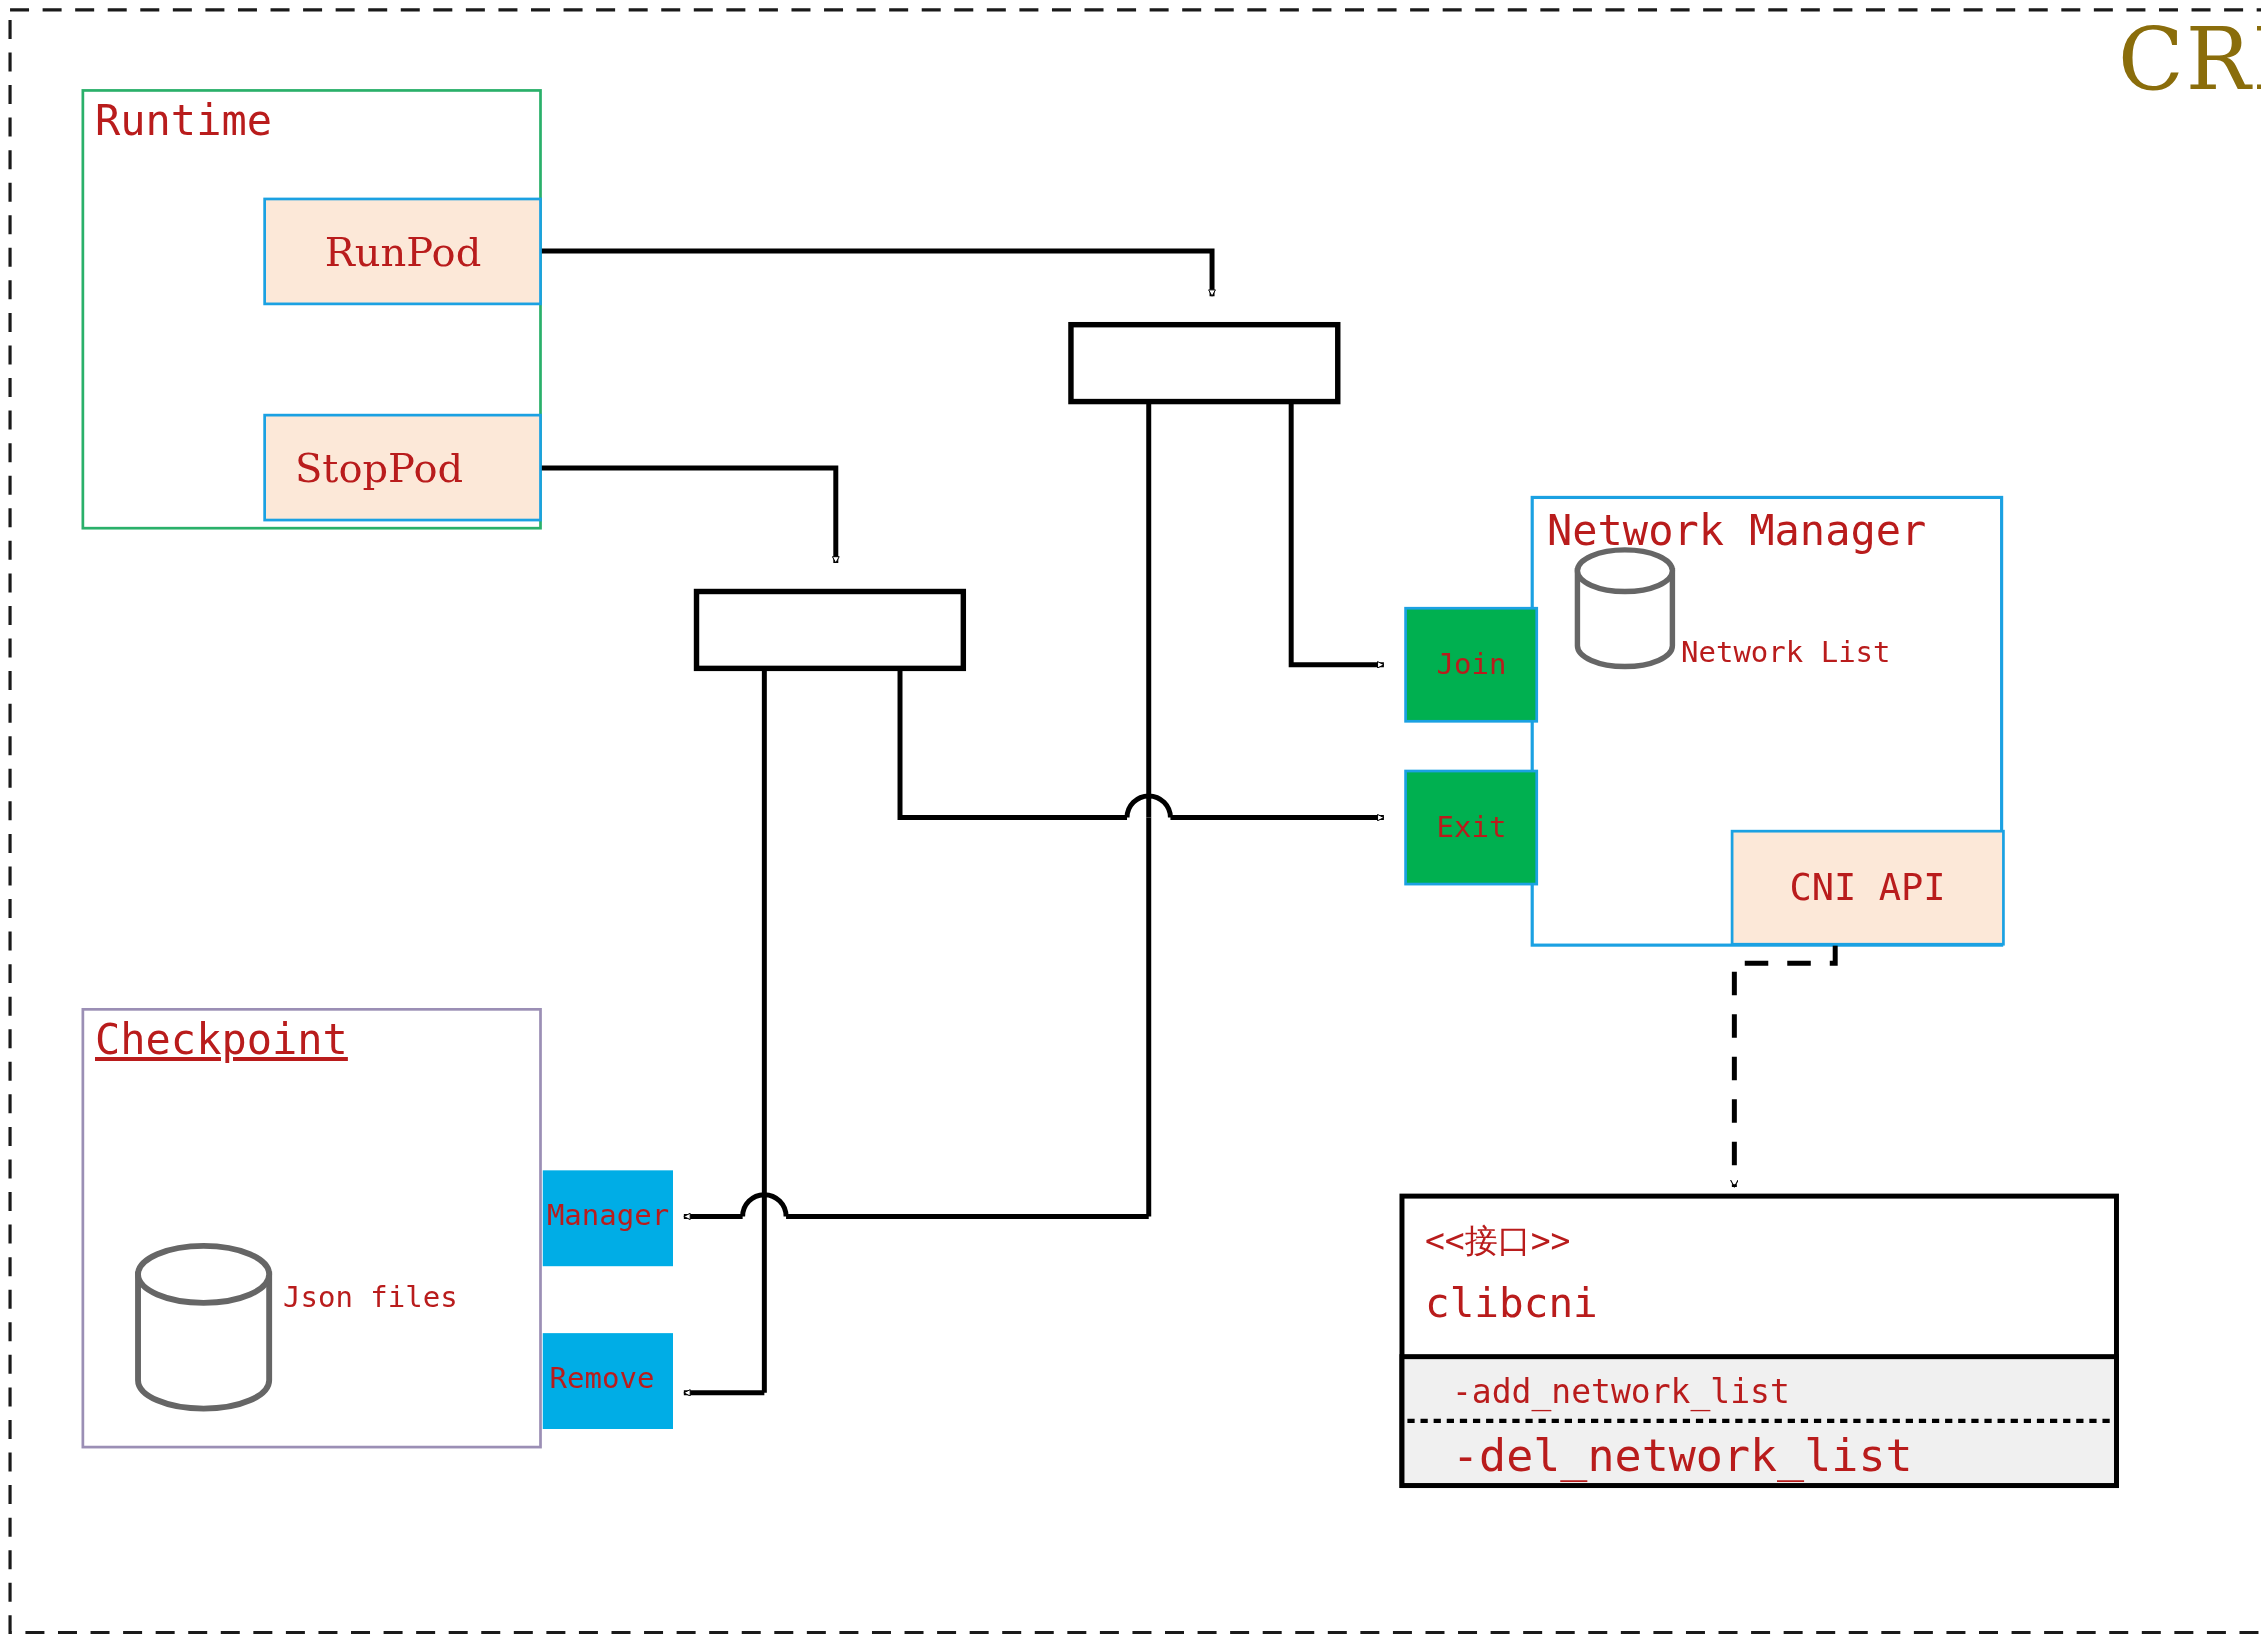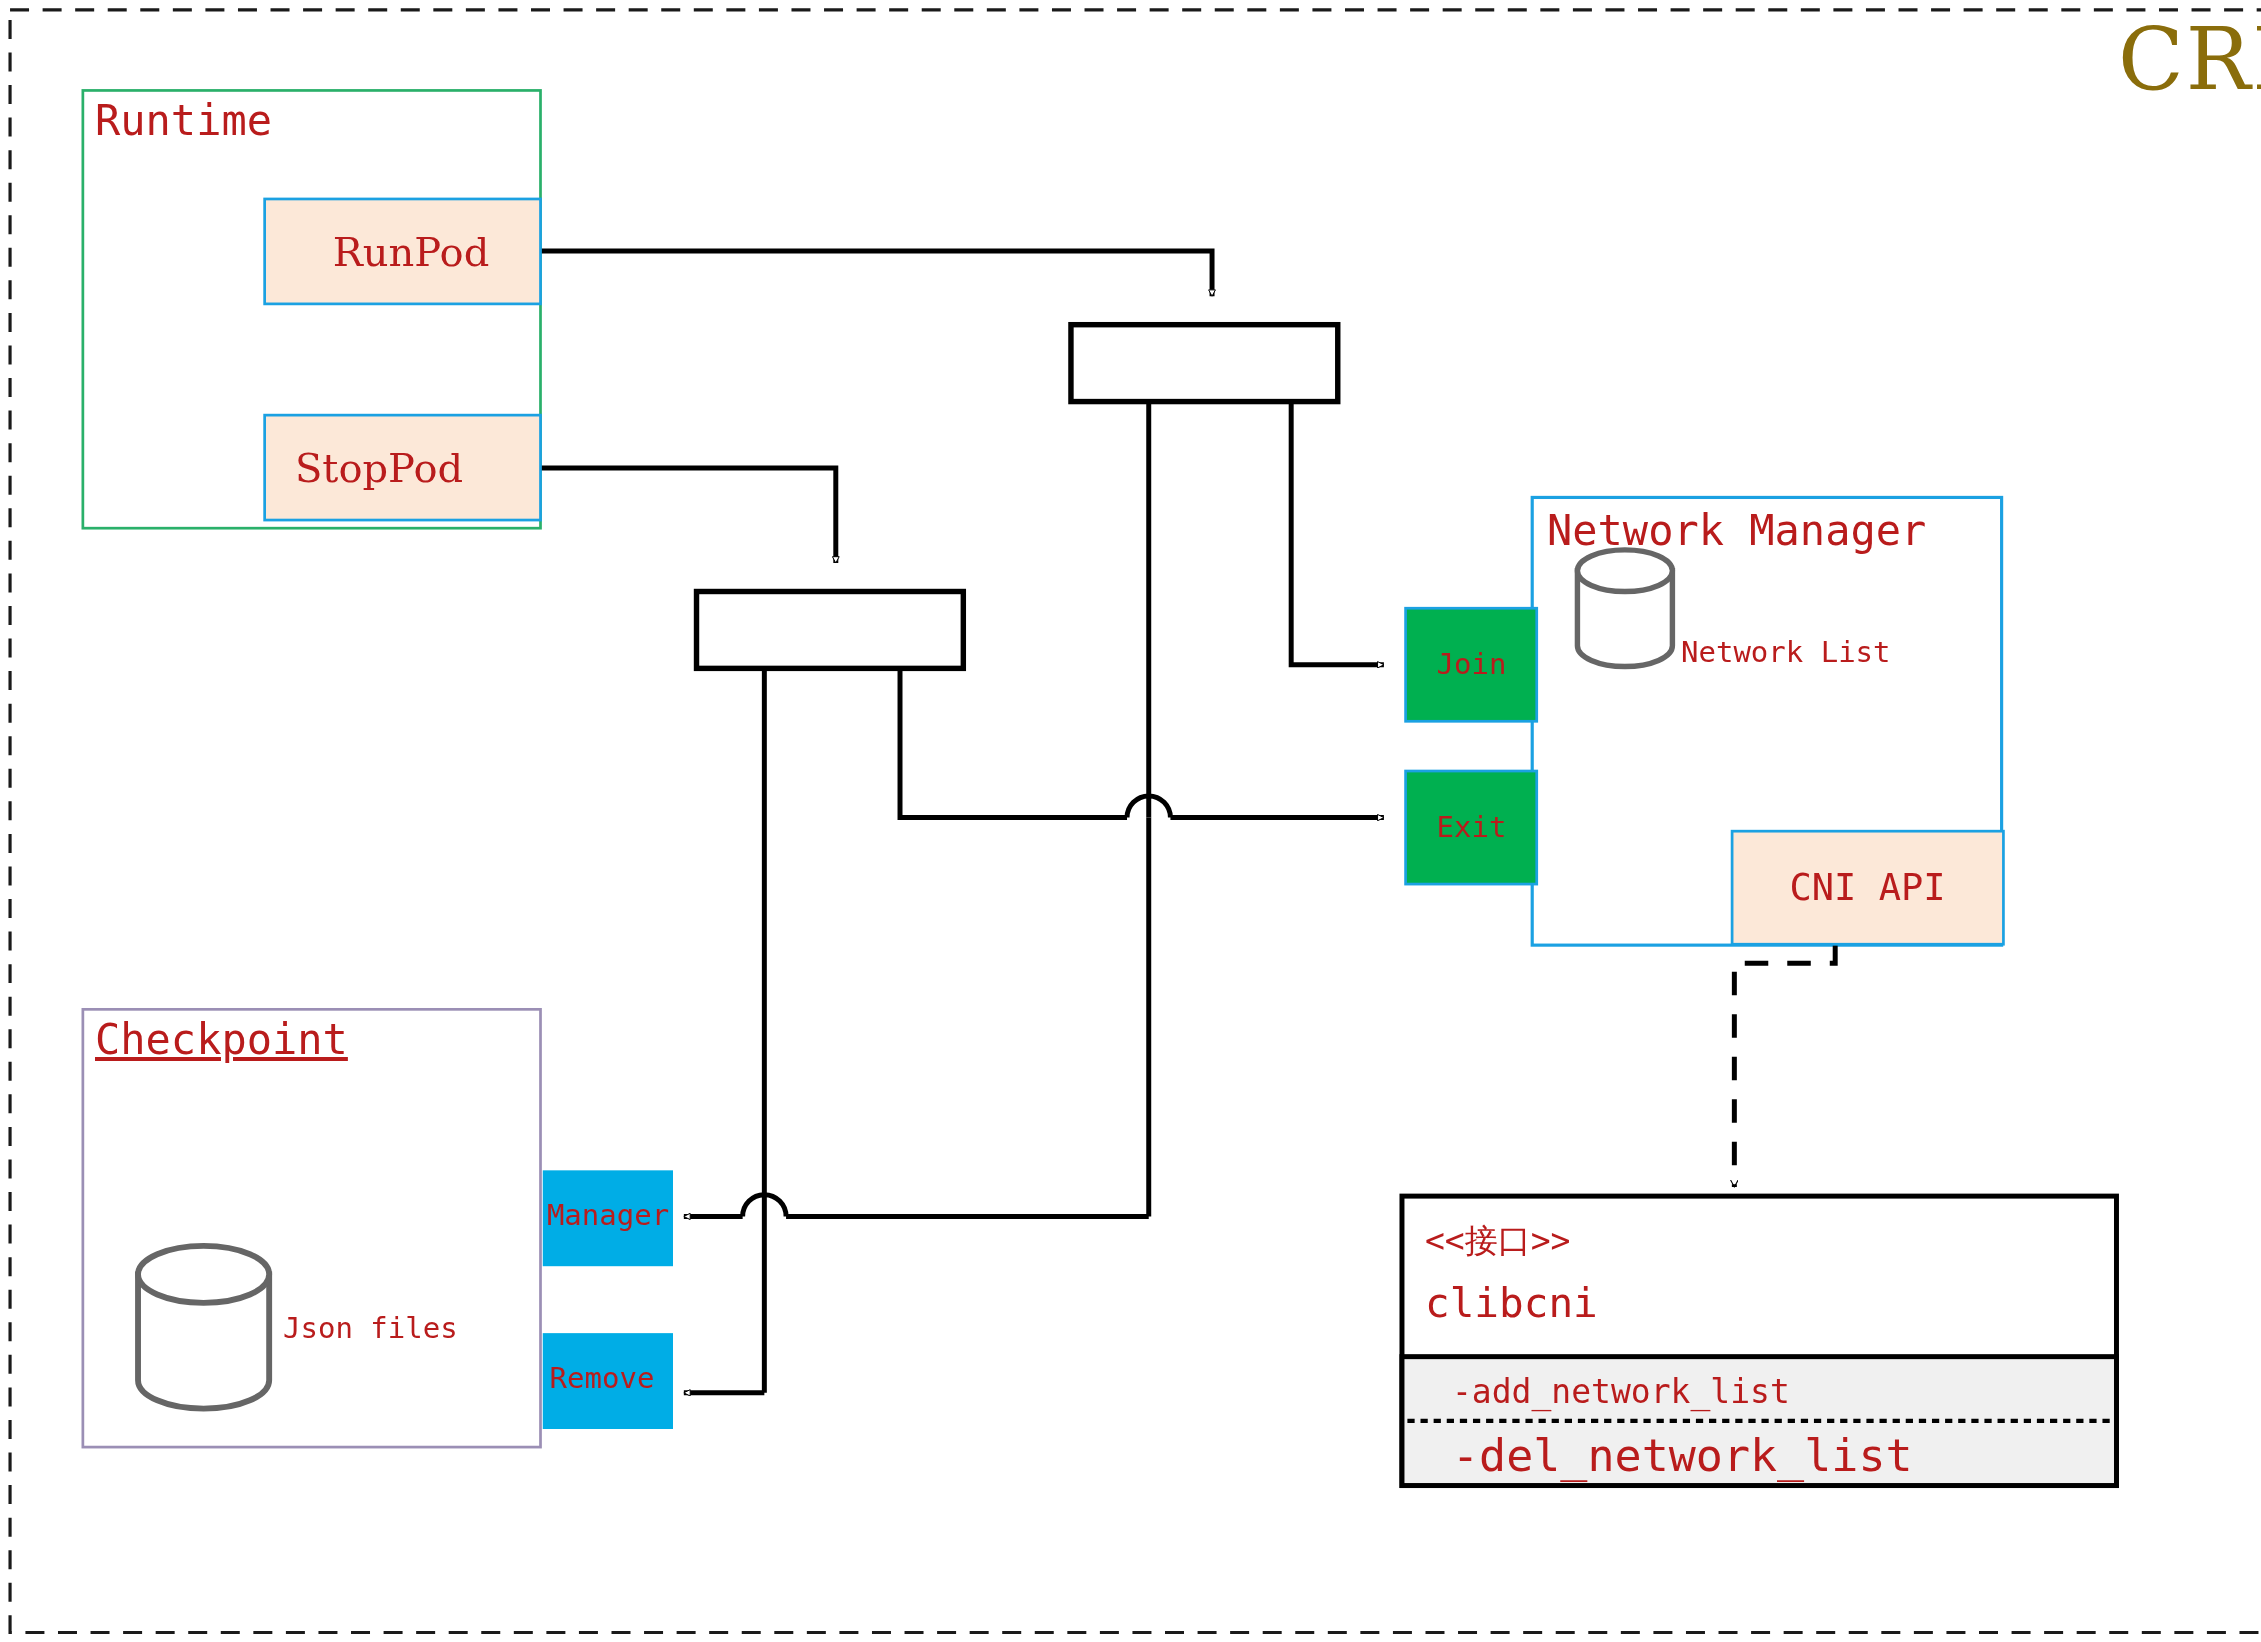--- a/index.html
+++ b/index.html
@@ -138,27 +138,27 @@
     <rect x="3100" y="2645" width="1580" height="640" fill="#ffffff" stroke="#000000" stroke-width="11"></rect>
     <rect x="3100" y="3000" width="1580" height="285" fill="#f0f0f0" stroke="#000000" stroke-width="11"></rect>
     <line x1="3112" y1="3142" x2="4668" y2="3142" stroke="#000000" stroke-width="9" stroke-dasharray="16 13"></line>
 
   </svg>
 
   <div class="lbl serif" style="right:47px; top:16.3px; font-size:86px; color:#8a6d0b; letter-spacing:1.8px;">CRI</div>
 
   <div class="lbl mono" style="left:95px; top:100px; font-size:42px;">Runtime</div>
 
-  <div class="lbl serif" style="left:265px; top:232px; width:276px; text-align:center; font-size:40px;padding-left:8px;">RunPod</div>
+  <div class="lbl serif" style="left:265px; top:232px; width:276px; text-align:center; font-size:40px;">RunPod</div>
 
   <div class="lbl serif" style="left:265px; top:448px; width:228px; text-align:center; font-size:40px;">StopPod</div>
 
   <div class="lbl mono" style="left:95px; top:1019px; font-size:42px;text-decoration:underline;">Checkpoint</div>
 
-  <div class="lbl mono" style="left:283px; top:1283px; font-size:29px;margin-top:31px;">Json files</div>
+  <div class="lbl mono" style="left:283px; top:1283px; font-size:29px;">Json files</div>
 
   <div class="lbl mono" style="left:543px; top:1201px; width:130px; text-align:center; font-size:29px;">Manager</div>
 
   <div class="lbl mono" style="left:537px; top:1364px; width:130px; text-align:center; font-size:29px;">Remove</div>
 
   <div class="lbl mono" style="left:1547px; top:510px; font-size:42px;">Network Manager</div>
 
   <div class="lbl mono" style="left:1681px; top:638px; font-size:29px;">Network List</div>
 
   <div class="lbl mono" style="left:1406px; top:650px; width:131px; text-align:center; font-size:29px;">Join</div>

